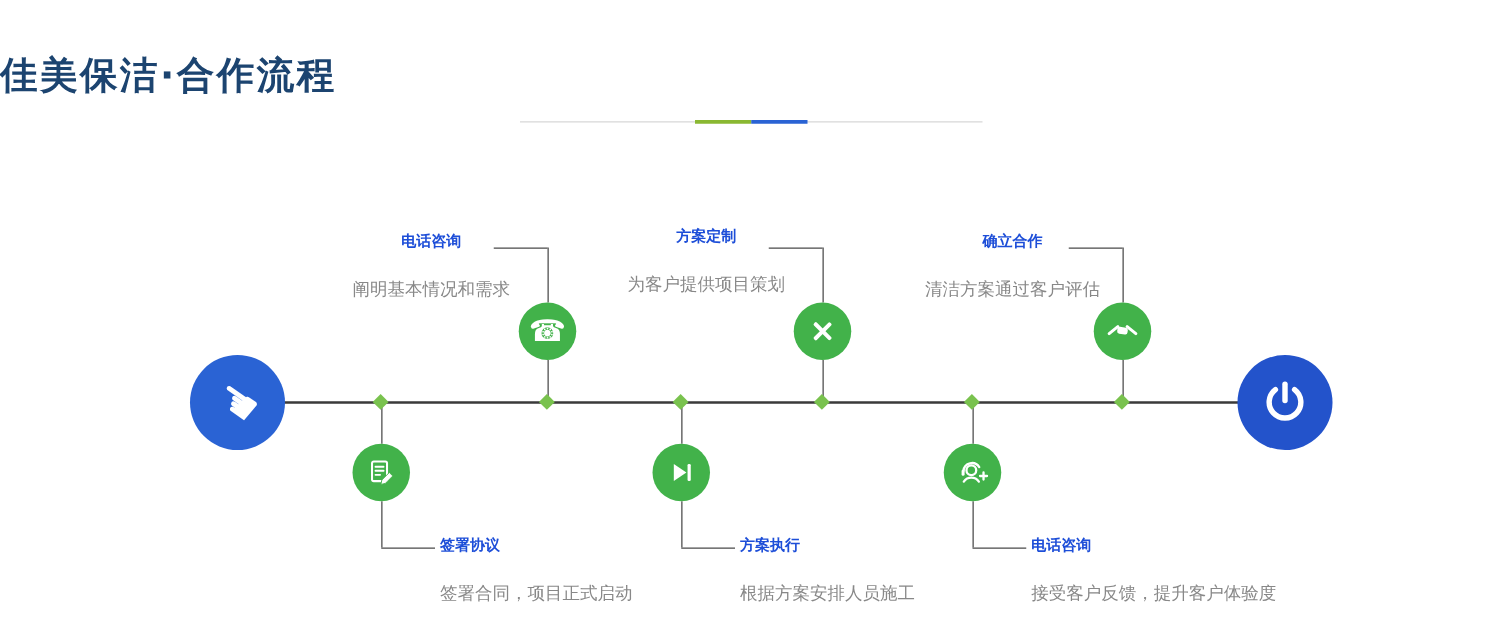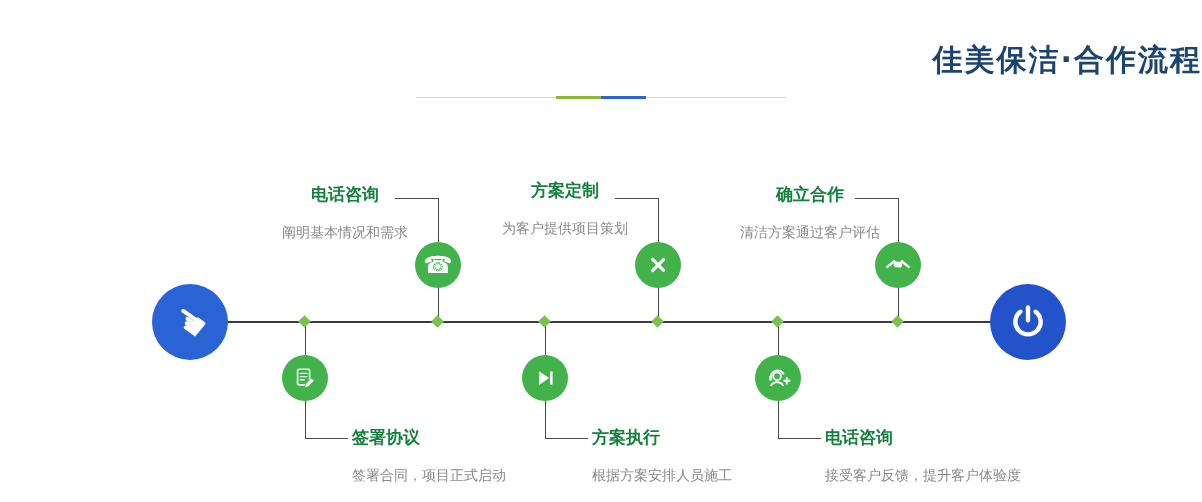--- a/index.html
+++ b/index.html
@@ -1,18 +1,18 @@
 <!DOCTYPE html>
 <html><head>
 <meta charset="utf-8">
 <style>
   html,body{margin:0;padding:0;background:#fff;}
   .stage{position:relative;width:1202px;height:502px;background:#ffffff;overflow:hidden;
          font-family:"DejaVu Sans",sans-serif;margin:0 auto;}
-  .page-title{position:absolute;top:40px;left:0;width:100%;text-align:right;
+  .page-title{position:absolute;top:40px;left:0;width:100%;text-align:left;
               font-size:30px;font-weight:bold;color:#1c4470;letter-spacing:2px;margin:0;}
   .divider{position:absolute;top:97px;left:50%;transform:translateX(-50%);
            width:370px;height:1px;background:#d8d8d8;}
   .divider-seg{position:absolute;top:-1px;height:3px;width:45px;}
   .seg-green{left:140px;background:#8ab832;}
   .seg-blue{left:185px;background:#2a63d4;}
   .page-subtitle{position:absolute;top:110px;left:0;width:100%;text-align:center;
                  font-size:16px;color:#666;margin:0;}
   .main-line{position:absolute;top:321px;left:190px;width:840px;height:2px;background:#3a3a3a;z-index:1;}
   .node{position:absolute;width:76px;height:76px;border-radius:50%;display:flex;
@@ -20,21 +20,21 @@
   .node-start{left:152px;top:284px;background:#2a63d4;}
   .node-end{left:990px;top:284px;background:#2353cb;}
   .hand-glyph{color:#fff;font-size:38px;transform:rotate(35deg);line-height:1;}
   .step-circle{position:absolute;width:46px;height:46px;border-radius:50%;background:#42b24a;
                display:flex;align-items:center;justify-content:center;z-index:3;}
   .vline{position:absolute;width:1px;background:#4a4a4a;z-index:1;}
   .hline{position:absolute;height:1px;background:#4a4a4a;z-index:1;}
   .diamond{position:absolute;width:9px;height:9px;background:#79c24e;transform:rotate(45deg);z-index:2;}
   .label-top{position:absolute;width:220px;text-align:center;}
   .label-bottom{position:absolute;text-align:left;}
-  .step-title{font-size:17px;font-weight:bold;color:#15803d;line-height:21px;}
+  .step-title{font-size:12px;font-weight:bold;color:#1d4ed8;line-height:21px;font-family:Liberation Mono, monospace;}
   .step-desc{font-size:14px;color:#888;margin-top:18px;white-space:nowrap;line-height:18px;}
   .glyph-icon{color:#fff;font-size:24px;line-height:1;}
 </style>
 </head>
 <body>
 
 <div class="stage">
 
   <h1 class="page-title">佳美保洁·合作流程</h1>
   <div class="divider">

